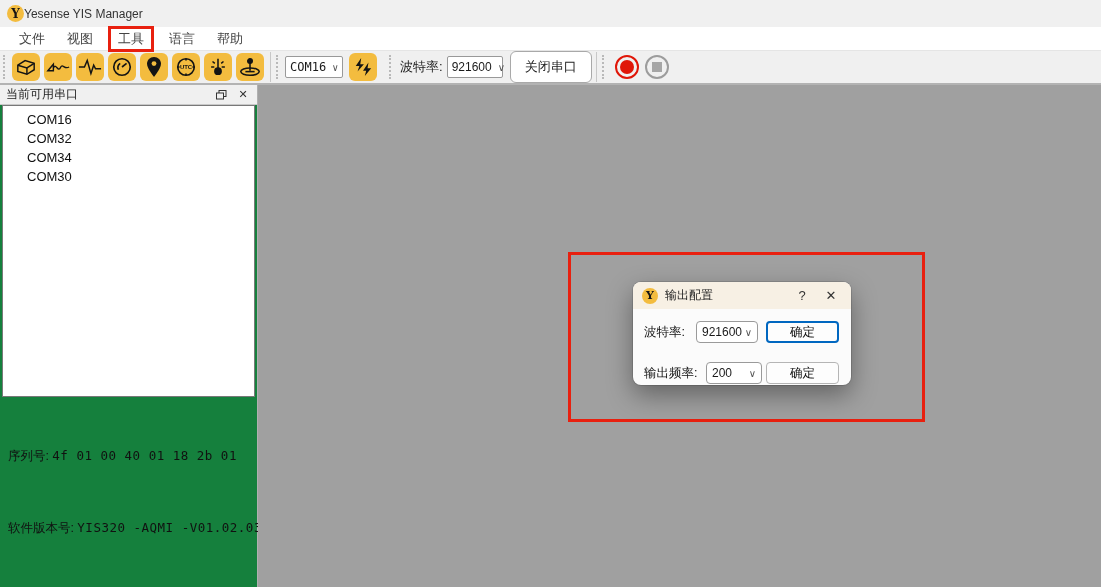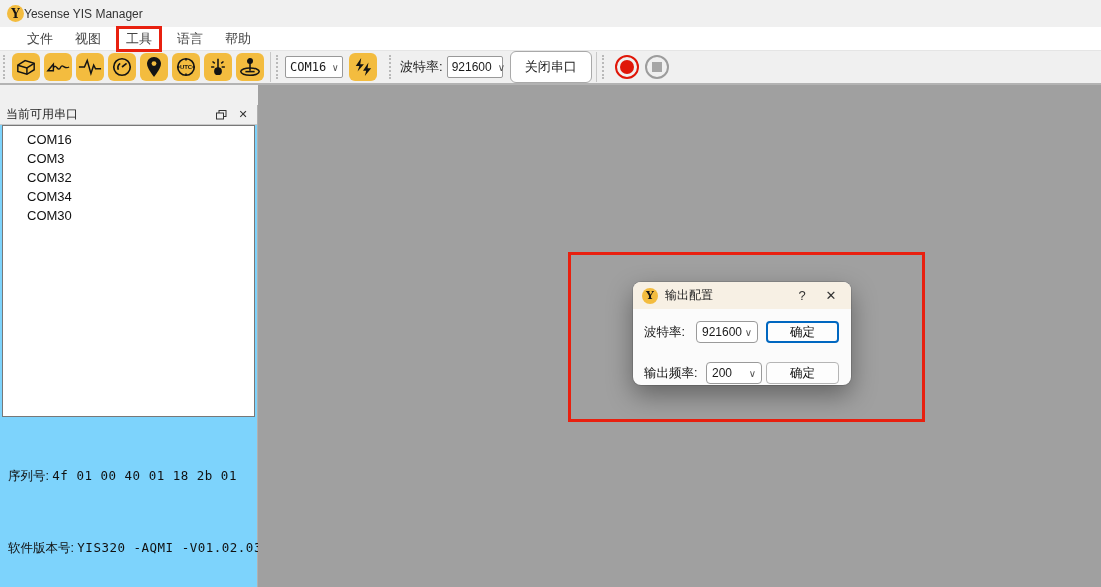--- a/index.html
+++ b/index.html
@@ -8,21 +8,21 @@
   .window { position:relative; width:1101px; height:587px; background:#f0f0f0; }
 
   
   .titlebar { height:27px; background:#f0f0f0; display:flex; align-items:center; padding-left:7px; }
   .applogo { width:17px; height:17px; border-radius:50%; background:#f3bc3f; color:#141414;
              display:flex; align-items:center; justify-content:center; font-weight:bold;
              font-size:12px; font-family:"DejaVu Serif",serif; }
   .titletext { font-size:12px; color:#333; }
 
   
-  .menubar { height:24px; background:#ffffff; display:flex; align-items:center; padding-left:18px; border-bottom:1px solid #e5e5e5;}
+  .menubar { height:24px; background:#ffffff; display:flex; align-items:center; padding-left:10px; border-bottom:1px solid #e5e5e5;}
   .menuitem { padding:3px 9px; margin-right:4px; font-size:13px; color:#444; cursor:default; }
   .menuitem.boxed { border:3px solid #e8200f; padding:1px 7px; margin-left:2px; margin-right:6px; }
 
   
   .toolbar { height:34px; background:#f0f0f0; display:flex; align-items:center; border-bottom:2px solid #b3b3b3; }
   .grip { width:5px; height:24px; border-left:2px dotted #b9b9b9; margin:0 4px 0 3px; }
   .tsep { width:1px; height:30px; background:#c8c8c8; margin:0 2px; }
   .tbtn { width:28px; height:28px; background:#f3bc3f; border:none; border-radius:6px; margin-right:4px;
           display:flex; align-items:center; justify-content:center; }
   .tbtn svg { display:block; }
@@ -36,21 +36,21 @@
             display:flex; align-items:center; justify-content:center; margin:0 4px; }
   .recbtn .dot { width:14px; height:14px; border-radius:50%; background:#e01608; }
   .stopbtn { width:24px; height:24px; border-radius:50%; border:2px solid #9c9c9c; background:transparent;
              display:flex; align-items:center; justify-content:center; margin:0 2px; }
   .stopbtn .sq { width:10px; height:10px; background:#a6a6a6; }
 
   
   .content { display:flex; height:502px; }
 
   
-  .dock { width:258px; background:#7dd3fc; border-right:1px solid #b0b0b0; position:relative;margin-top:20px; }
+  .dock { width:258px; background:#15803d; border-right:1px solid #b0b0b0; position:relative; }
   .dockheader { height:20px; background:#f0f0f0; border-bottom:1px solid #c9c9c9; display:flex;
                 align-items:center; padding:0 6px; font-size:12px; color:#222; }
   .dockheader .spacer { flex:1; }
   .dockicon { width:16px; height:14px; display:flex; align-items:center; justify-content:center;
               color:#333; font-size:11px; margin-left:6px; }
   .portlist { position:absolute; left:2px; right:2px; top:20px; height:292px; background:#fff;
               border:1px solid #787878; padding-top:4px; overflow:hidden; }
   .portitem { padding:2px 0 2px 24px; font-size:13px; color:#111; line-height:15px; }
   .infoheader { position:absolute; left:0; right:0; top:320px; height:19px; background:#e8e8e8;
                 border-top:1px solid #ababab; border-bottom:1px solid #ababab; display:flex;
@@ -228,21 +228,20 @@
           <rect x="3" y="0.5" width="7" height="6"></rect>
                 <rect x="0.5" y="3" width="7" height="6" fill="#f0f0f0"></rect>
               </g>
             </svg>
         </span>
         <span class="dockicon">✕</span>
       </div>
 
       <div class="portlist">
         <div class="portitem">COM16</div>
-        <div class="portitem">COM3</div>
         <div class="portitem">COM32</div>
         <div class="portitem">COM34</div>
         <div class="portitem">COM30</div>
       </div>
 
       <div class="infobody">
         <div class="inforow serial">
           <span class="infolabel">序列号:</span>
           <span class="infoval">4f 01 00 40 01 18 2b 01</span>
         </div>

